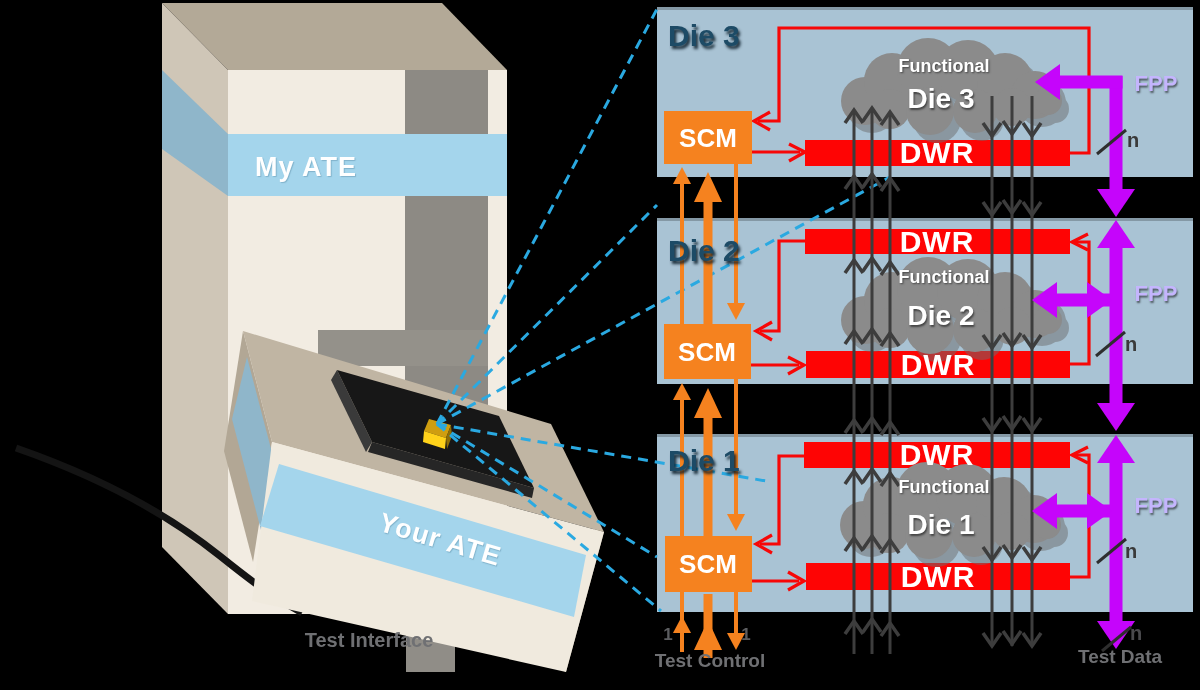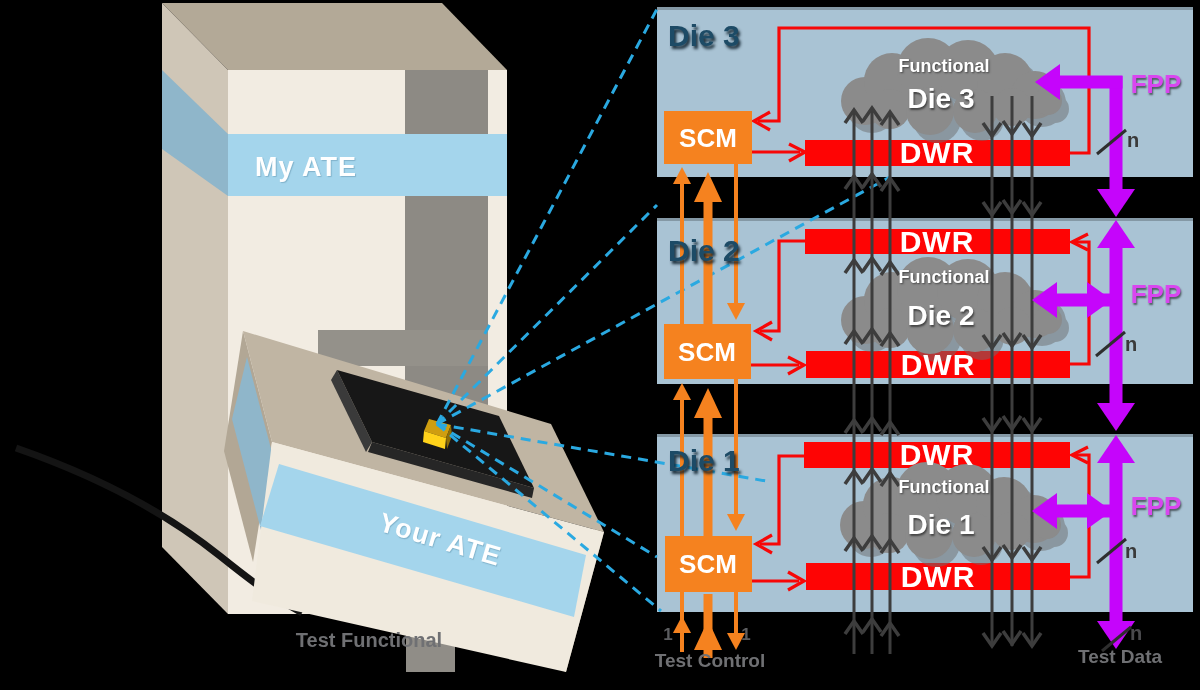--- a/index.html
+++ b/index.html
@@ -6,21 +6,21 @@
   .stage{position:relative;width:1200px;height:690px;background:#000;overflow:hidden;
          font-family:"Liberation Sans",sans-serif;}
   .stage svg{position:absolute;left:0;top:0;}
   .lbl{position:absolute;white-space:nowrap;transform:translate(-50%,-50%);line-height:1;}
   .die-title{position:absolute;white-space:nowrap;font-weight:bold;font-size:30px;color:#1d4b66;
              text-shadow:2px 3px 3px rgba(5,22,34,.85);line-height:1;}
   .scm-lbl{font-weight:bold;font-size:26px;color:#fff;}
   .dwr-lbl{font-weight:bold;font-size:30px;color:#fff;letter-spacing:1px;}
   .cloud-l1{font-weight:bold;font-size:18px;color:#fff;text-shadow:1px 1px 2px rgba(60,60,60,.9);}
   .cloud-l2{font-weight:bold;font-size:28px;color:#fff;text-shadow:1px 2px 2px rgba(60,60,60,.9);}
-  .fpp-lbl{font-weight:bold;font-size:26px;color:#d946ef;text-shadow:1px 2px 2px rgba(0,0,0,.55);}
+  .fpp-lbl{font-weight:bold;font-size:22px;color:#c4b5fd;text-shadow:1px 2px 2px rgba(0,0,0,.55);}
   .n-lbl{font-weight:bold;font-size:20px;color:#3a3a3a;}
   .cnt-lbl{font-weight:bold;font-size:17px;color:#5c5d60;}
   .foot-lbl{font-weight:bold;font-size:19px;color:#6f7073;}
   .band-lbl{font-weight:bold;font-size:27px;color:#fff;letter-spacing:1px;
             text-shadow:1px 1px 1px rgba(120,170,195,.8);}
 </style>
 </head>
 <body>
 
 <div class="stage">
@@ -300,21 +300,21 @@
   <g stroke="#2e2e2e" stroke-width="3">
     <line x1="1097" y1="154" x2="1126" y2="130"></line>
     <line x1="1096" y1="356" x2="1125" y2="332"></line>
     <line x1="1097" y1="563" x2="1126" y2="539"></line>
     <line x1="1102" y1="651" x2="1131" y2="627"></line>
   </g>
 </svg>
 
 <div class="lbl band-lbl" style="left:306px;top:167px;">My ATE</div>
 <div class="lbl band-lbl" style="left:440px;top:540px;transform:translate(-50%,-50%) rotate(16.5deg);">Your ATE</div>
-<div class="lbl foot-lbl" style="left:369px;top:640px;font-size:20px;">Test Functional</div>
+<div class="lbl foot-lbl" style="left:369px;top:640px;font-size:20px;">Test Interface</div>
 
 <div class="die-title" style="left:668px;top:21px;">Die 3</div>
 <div class="die-title" style="left:668px;top:236px;">Die 2</div>
 <div class="die-title" style="left:668px;top:446px;">Die 1</div>
 
 <div class="lbl scm-lbl" style="left:708px;top:138px;">SCM</div>
 <div class="lbl scm-lbl" style="left:707px;top:352px;">SCM</div>
 <div class="lbl scm-lbl" style="left:708px;top:564px;">SCM</div>
 
 <div class="lbl dwr-lbl" style="left:937px;top:153px;">DWR</div>

